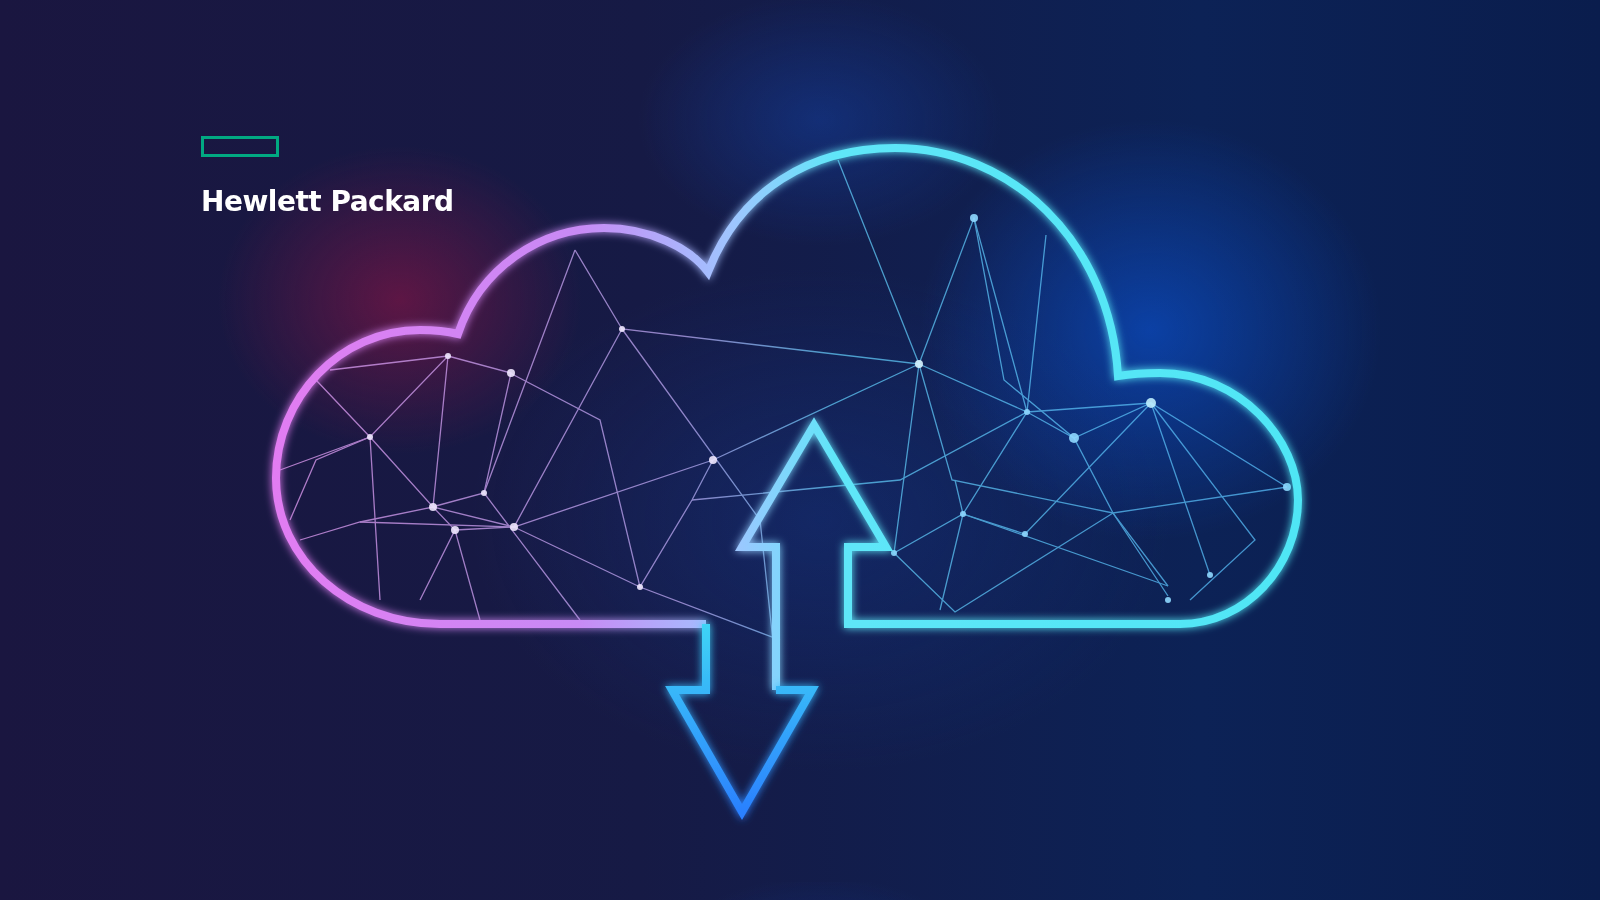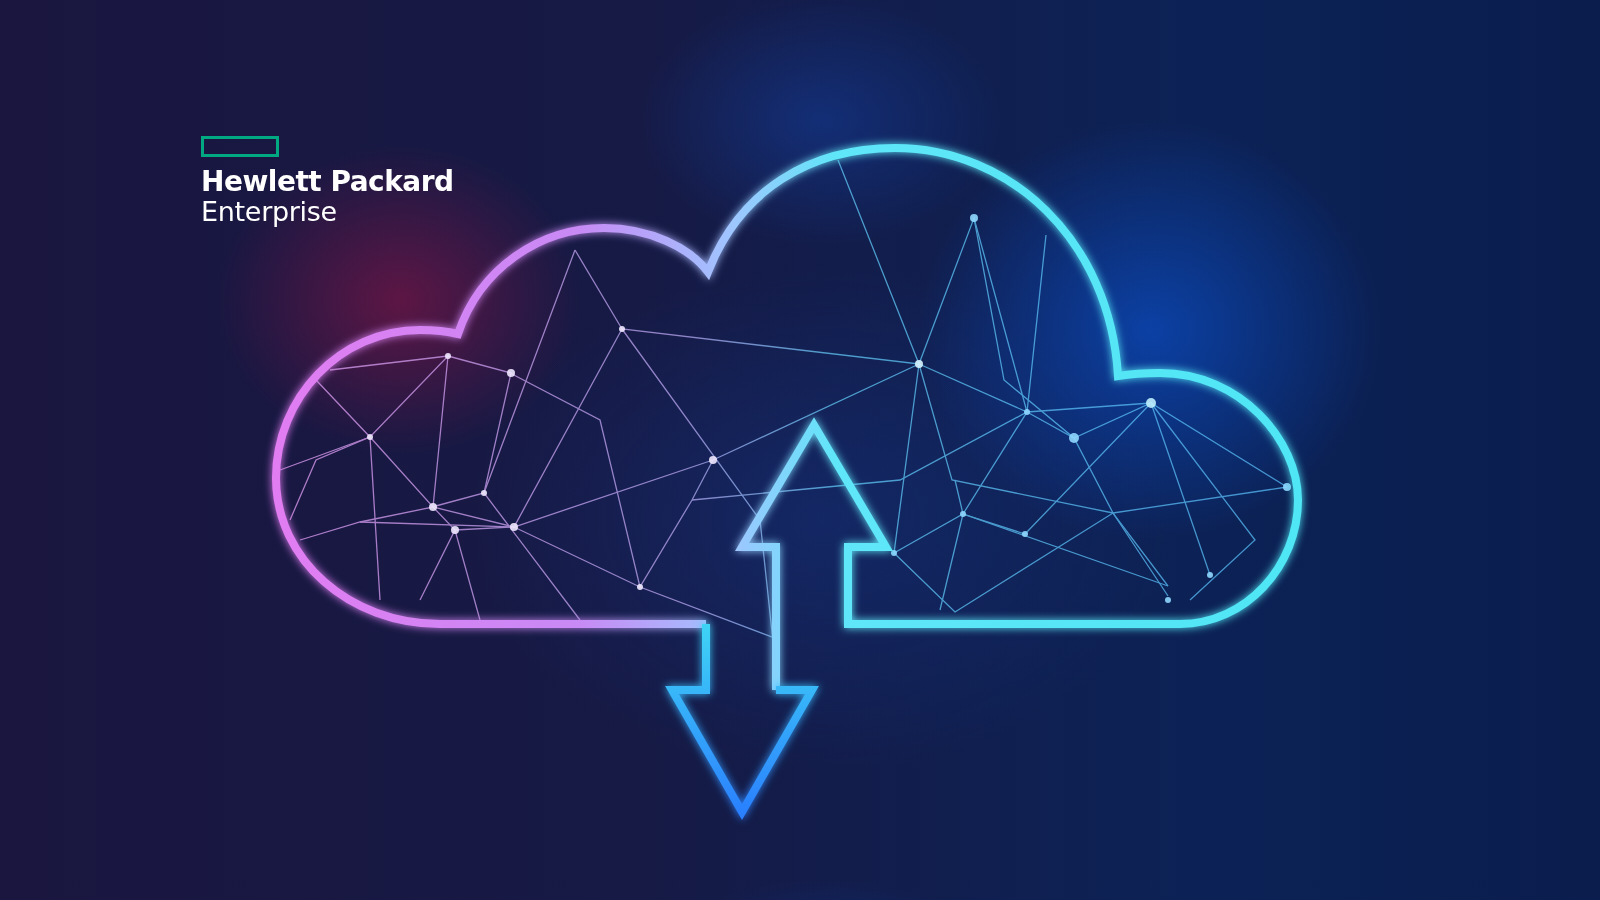--- a/index.html
+++ b/index.html
@@ -11,21 +11,21 @@
         radial-gradient(ellipse 260px 180px at 820px 120px, rgba(20,80,200,0.35), rgba(20,80,200,0) 70%),
         radial-gradient(ellipse 500px 360px at 820px 520px, rgba(20,60,150,0.35), rgba(20,60,150,0) 70%),
         linear-gradient(90deg, #1a1640 0%, #161a45 40%, #0c2256 75%, #0a1d4d 100%);
       font-family: "Liberation Sans", sans-serif;
     }
     .logo { position: absolute; left: 201px; top: 136px; }
     .logo-bar {
       width: 72px; height: 15px; border: 3px solid #01a982; box-sizing: content-box;
     }
     .logo-line1 {
-      margin-top: 10px; color: #ffffff; font-weight: bold; font-size: 28px;
+      margin-top: 30px; color: #ffffff; font-weight: bold; font-size: 28px;
       letter-spacing: -0.5px; line-height: 30px;
       font-family: "DejaVu Sans", sans-serif;
     }
     .logo-line2 {
       color: #ffffff; font-size: 27px; line-height: 30px; font-weight: normal;
       font-family: "DejaVu Sans", sans-serif; letter-spacing: -0.3px;
     }
     svg.art { position: absolute; left: 0; top: 0; }
   </style>
 </head>
@@ -119,14 +119,13 @@
            C 1298,566 1246,624 1180,624
            L 848,624 L 848,547 L 886,547 L 814,425 L 742,547 L 776,547 L 776,690"></path>
 
   <path filter="url(#glow)" fill="none" stroke="url(#arrowDownGrad)" stroke-width="8" stroke-linejoin="miter" d="M 776,690 L 812,690 L 742,812 L 672,690 L 706,690 L 706,624"></path>
   <path fill="none" stroke="#5fe6f8" stroke-width="0" d="M 814,425 L 814,425"></path>
 </svg>
 
 <div class="logo">
   <div class="logo-bar"></div>
   <div class="logo-line1">Hewlett Packard</div>
-  <div class="logo-line2">Enterprise</div>
 </div>
 
 </body></html>

